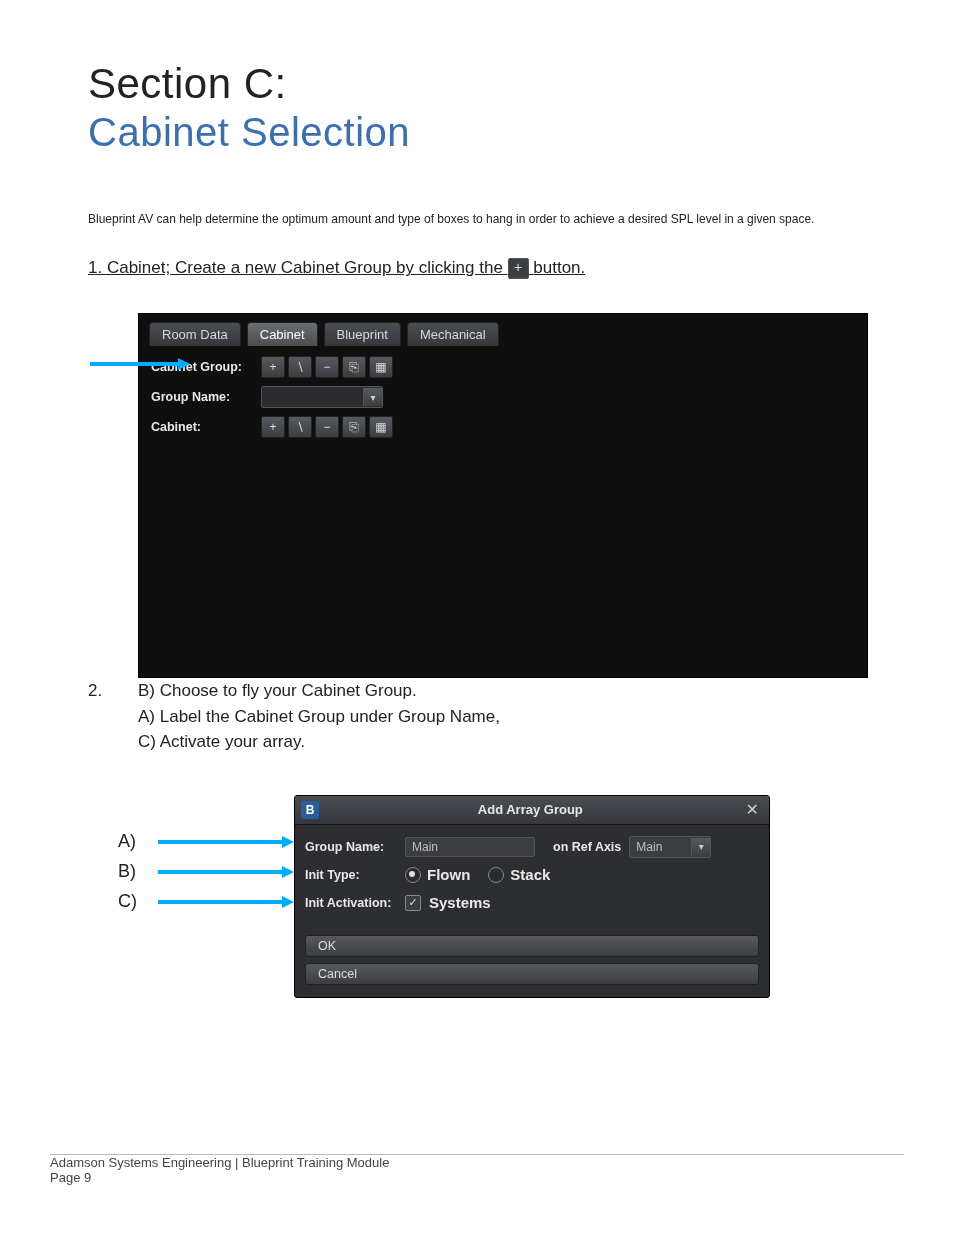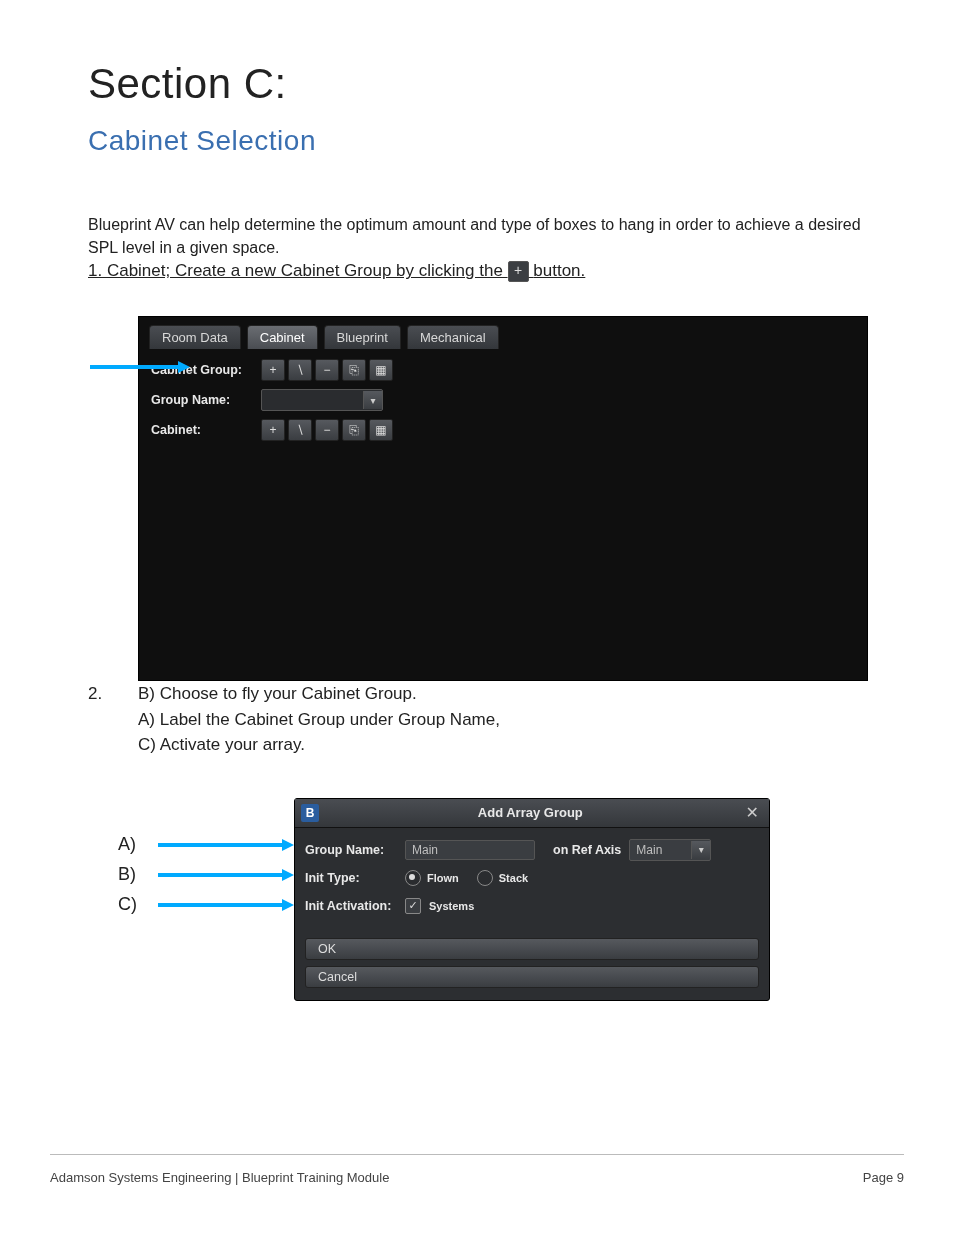--- a/index.html
+++ b/index.html
@@ -1,19 +1,19 @@
 <!DOCTYPE html>
 <html><head>
 <meta charset="utf-8">
 <style>
   html,body{margin:0;padding:0;background:#fff;color:#222;font-family:"Helvetica Neue",Arial,sans-serif;}
   .page{width:954px;height:1235px;position:relative;box-sizing:border-box;padding:60px 80px 0 88px;}
   .section-title{font-size:42px;font-weight:300;color:#222;letter-spacing:0.5px;margin:0;}
-  .section-subtitle{font-size:28px;font-weight:300;color:#3a6fb0;margin:17px 0 56px 0;letter-spacing:0.5px;}
-  .intro{font-size:16px;line-height:1.45;max-width:780px;}
+  .section-subtitle{font-size:40px;font-weight:300;color:#3a6fb0;margin:2px 0 56px 0;letter-spacing:0.5px;}
+  .intro{font-size:12px;line-height:1.45;margin-bottom:28px;max-width:780px;}
   .step1{font-size:17px;line-height:1.45;margin-bottom:32px;text-decoration:underline;}
   .inline-plus{display:inline-block;width:19px;height:19px;background:#3b3e42;border:1px solid #555;border-radius:2px;color:#ddd;text-align:center;line-height:17px;font-size:14px;vertical-align:middle;}
   
   .sc1-wrap{position:relative;margin-left:50px;}
   .arrow1{position:absolute;left:-48px;top:44px;width:100px;height:14px;}
   .arrow-line{stroke:#00aaff;stroke-width:4;fill:none;}
   .arrow-head{fill:#00aaff;}
   .sc1{width:730px;height:365px;background:#0f0f0f;border:1px solid #000;box-sizing:border-box;}
   .tabs{display:flex;gap:6px;padding:8px 10px 0 10px;}
   .tab{background:linear-gradient(#4a4d52,#34373b);color:#d8d8d8;font-size:13px;padding:4px 12px;border:1px solid #222;border-bottom:none;border-radius:4px 4px 0 0;}
@@ -39,27 +39,27 @@
   .sc2-close{color:#ccc;font-size:16px;padding:0 4px;}
   .sc2-body{padding:8px 10px;}
   .sc2-row{display:flex;align-items:center;height:28px;}
   .sc2-label{width:100px;color:#e8e8e8;font-size:12.5px;font-weight:bold;}
   .sc2-input{width:130px;height:20px;background:#3a3d41;border:1px solid #555;border-radius:2px;color:#bfbfbf;font-size:12px;padding:0 6px;box-sizing:border-box;line-height:18px;}
   .sc2-label2{margin-left:18px;color:#e8e8e8;font-size:12.5px;font-weight:bold;margin-right:8px;}
   .sc2-dd{width:80px;height:20px;background:#3a3d41;border:1px solid #555;border-radius:2px;display:flex;align-items:center;}
   .sc2-dd-text{flex:1;color:#bfbfbf;font-size:12px;padding-left:6px;}
   .radio{width:14px;height:14px;border:1px solid #888;border-radius:50%;background:#2a2c2f;margin-right:6px;position:relative;}
   .radio.checked::after{content:"";position:absolute;left:3px;top:3px;width:6px;height:6px;background:#ddd;border-radius:50%;}
-  .radio-label{color:#e8e8e8;font-size:11px;font-weight:bold;margin-right:18px;}
+  .radio-label{color:#e8e8e8;font-size:15px;font-weight:bold;margin-right:18px;}
   .checkbox{width:14px;height:14px;border:1px solid #888;border-radius:2px;background:#3a3d41;margin-right:8px;color:#ddd;font-size:11px;line-height:12px;text-align:center;}
   .sc2-buttons{display:flex;justify-content:flex-end;gap:6px;padding:10px 10px 12px 10px;flex-direction:column;}
   .dlg-btn{background:linear-gradient(#56595e,#3a3d41);border:1px solid #222;border-radius:3px;color:#ddd;font-size:12.5px;padding:3px 12px;}
   
   .footer-line{position:absolute;left:50px;right:50px;bottom:80px;border-top:1px solid #bbb;}
-  .footer{position:absolute;left:50px;right:50px;bottom:50px;display:flex;justify-content:space-between;font-size:13px;color:#444;}
+  .footer{position:absolute;left:50px;right:50px;bottom:50px;display:flex;justify-content:space-between;font-size:13px;color:#444;flex-direction:column;}
 </style>
 </head>
 <body>
 
 <div class="page">
 
   <h1 class="section-title">Section C:</h1>
   <div class="section-subtitle">Cabinet Selection</div>
 
   <div class="intro">Blueprint AV can help determine the optimum amount and type of boxes to hang in order to achieve a desired SPL level in a given space.</div>

